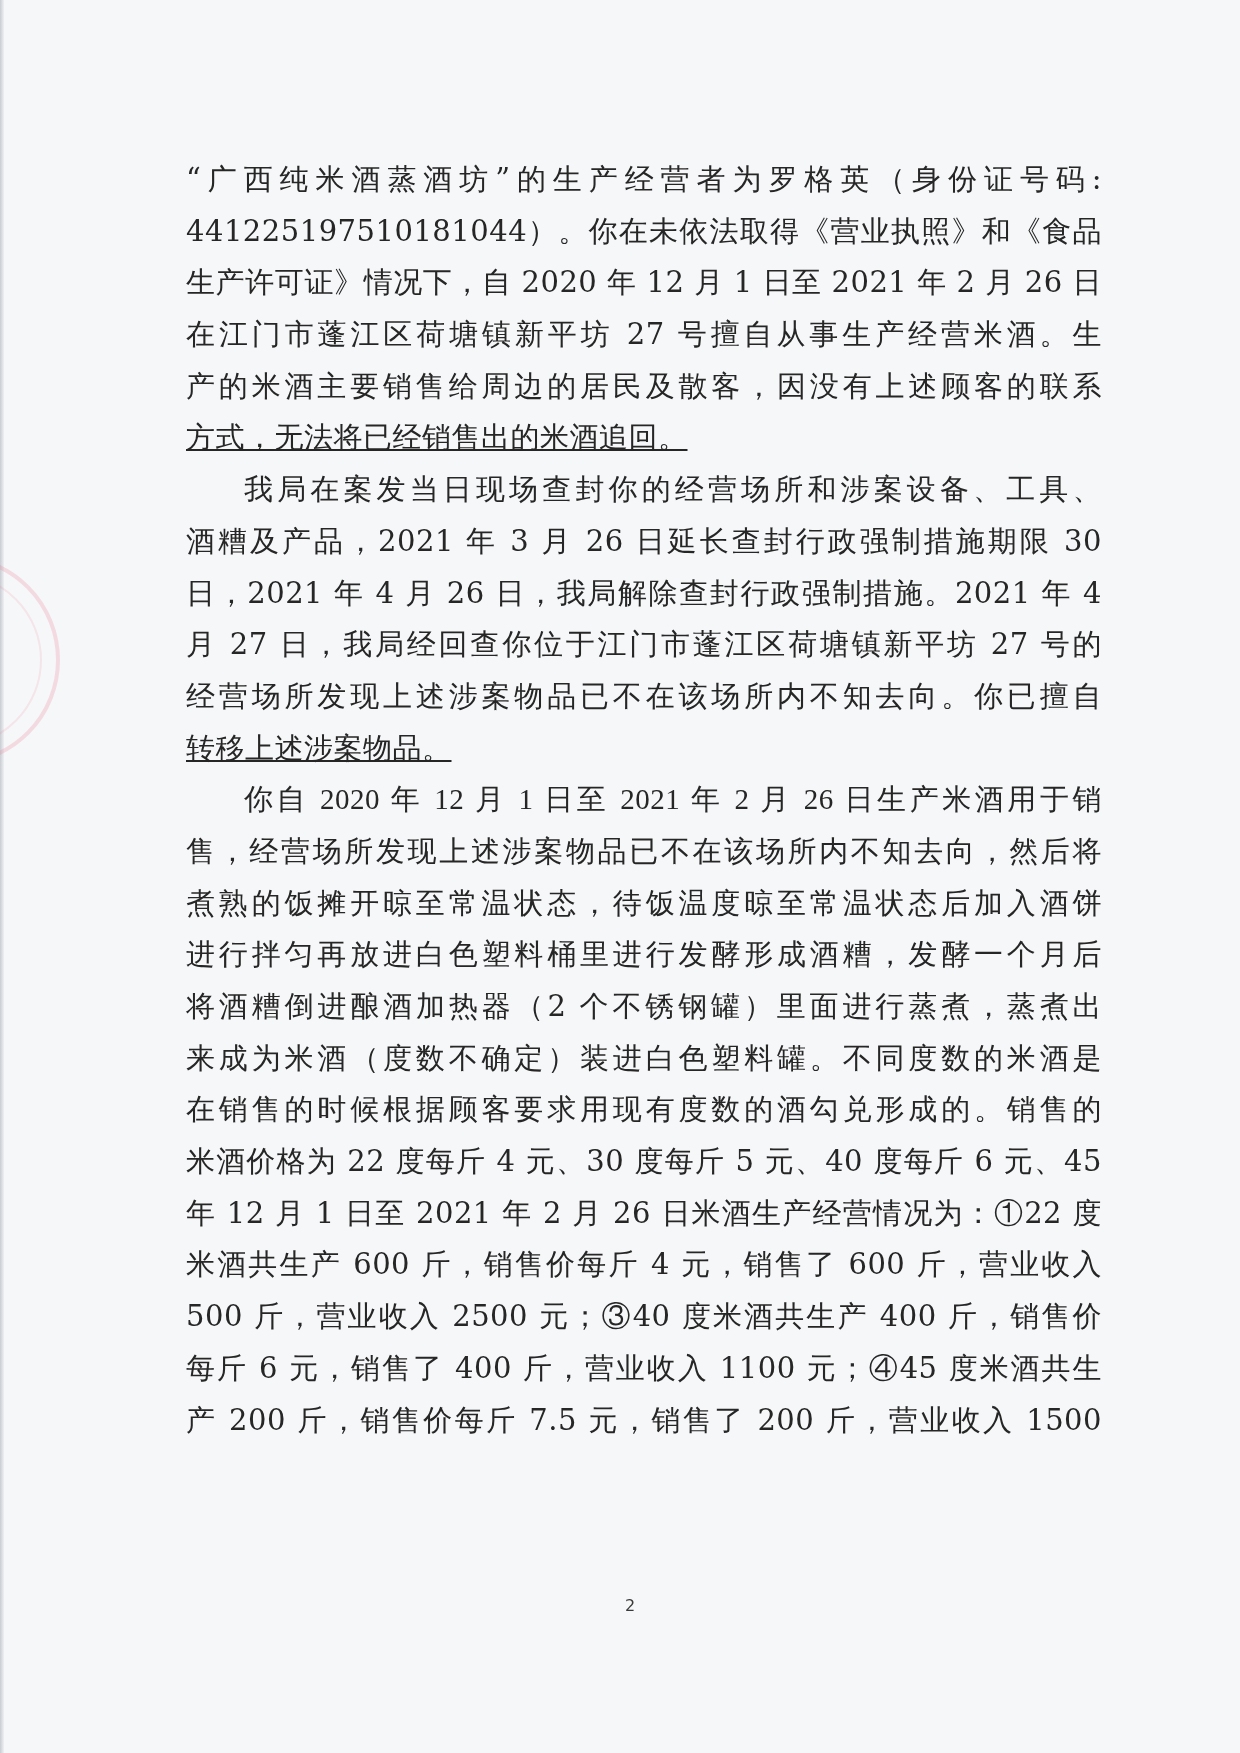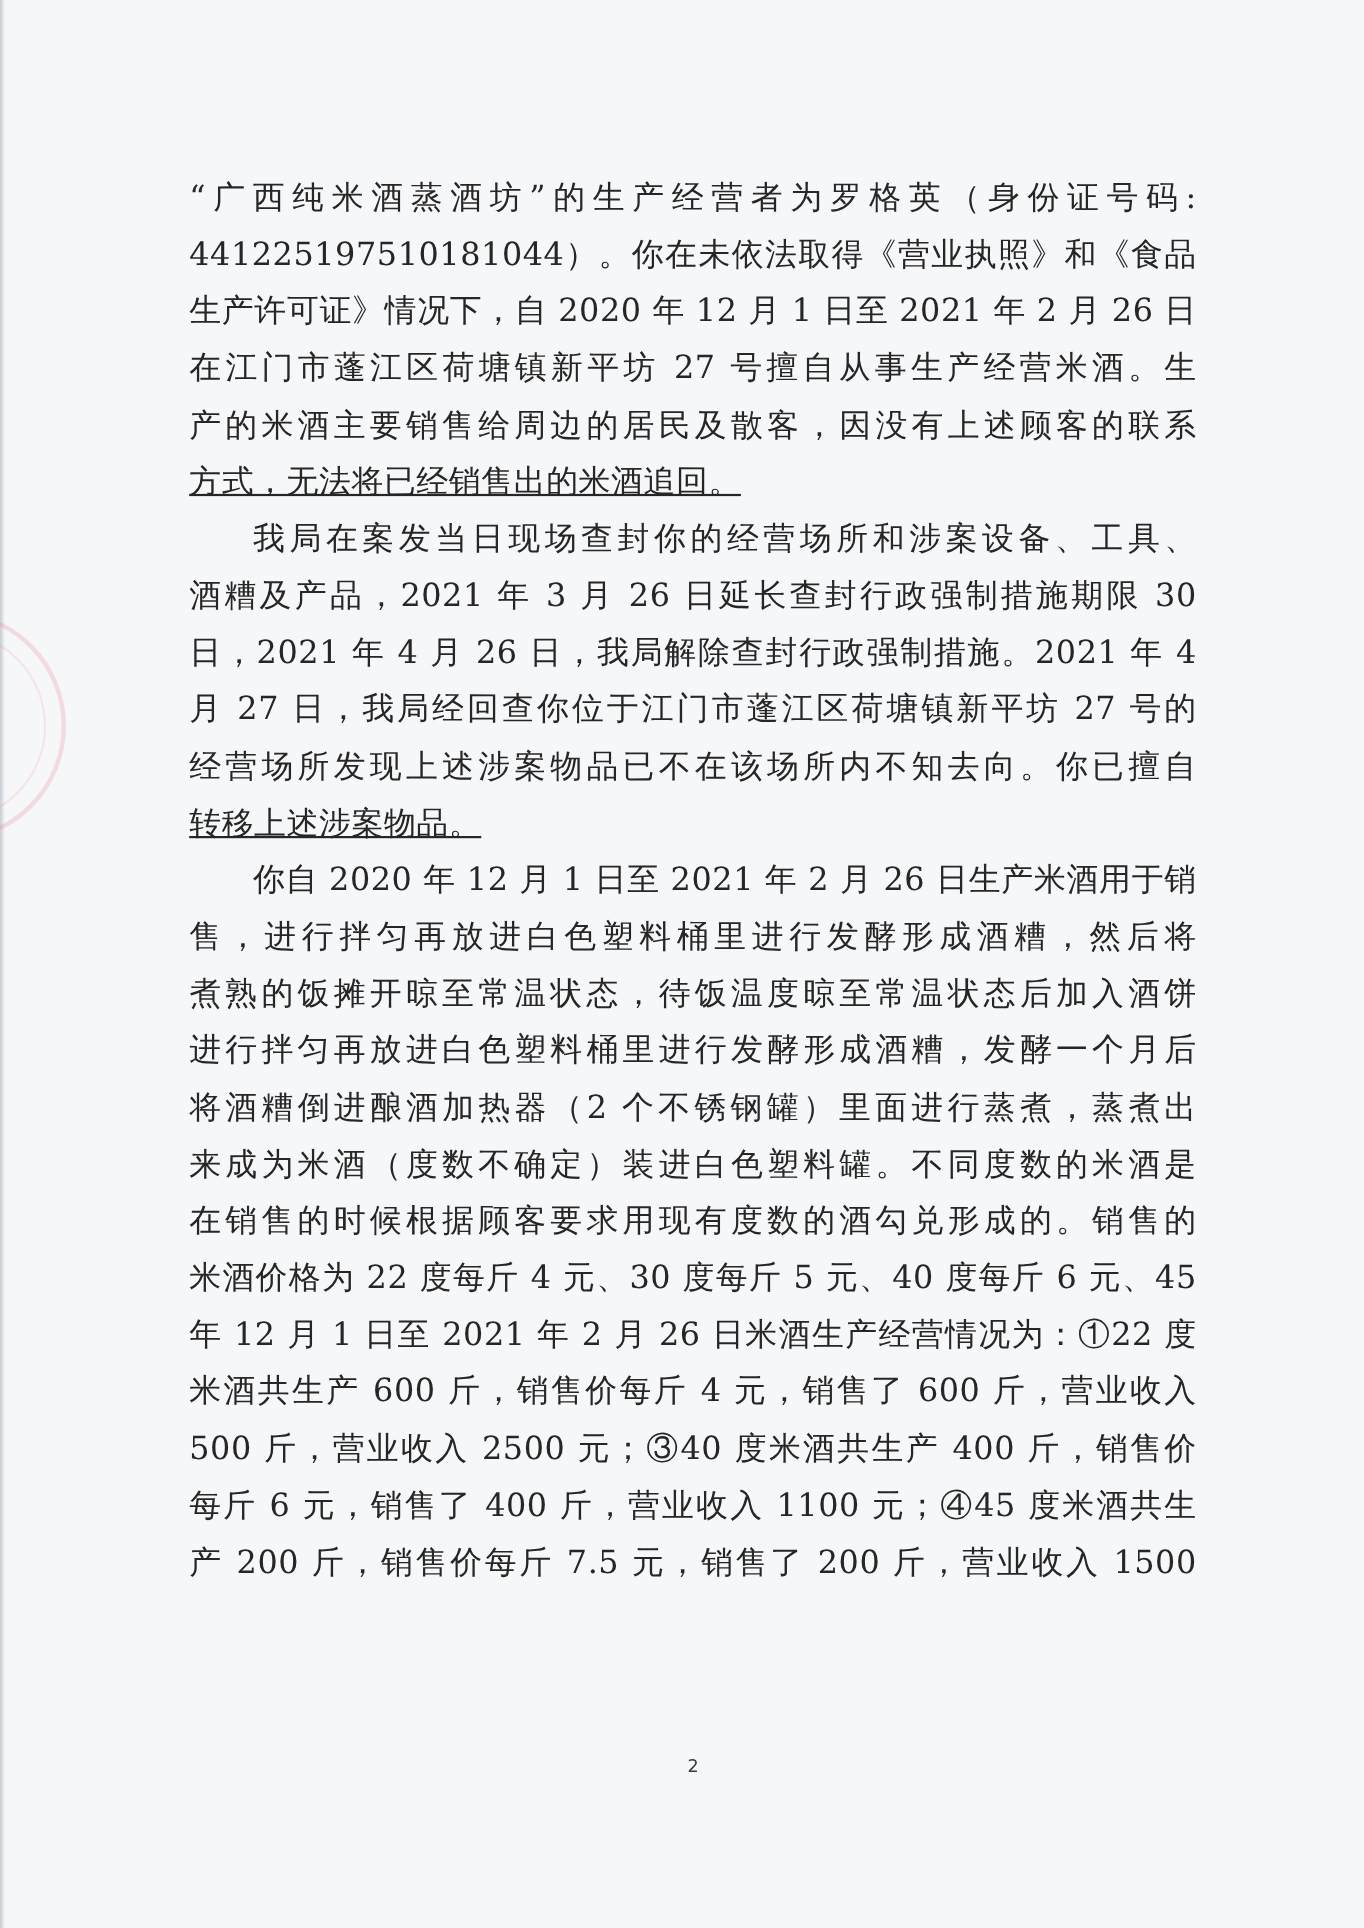--- a/index.html
+++ b/index.html
@@ -18,30 +18,30 @@
       position: absolute; left: -150px; top: 555px;
       width: 210px; height: 210px; border-radius: 50%;
       border: 4px solid rgba(232, 120, 140, 0.22);
       box-sizing: border-box;
     }
     .stamp::after {
       content: ""; position: absolute; inset: 14px; border-radius: 50%;
       border: 2px solid rgba(232, 120, 140, 0.14);
     }
     .body-text {
-      position: absolute; left: 172px; top: 154px; width: 916px;
+      position: absolute; left: 186px; top: 154px; width: 916px;
     }
     .line {
       height: 51.7px; line-height: 51.7px;
       font-size: 29px; letter-spacing: 0.5px;
       white-space: nowrap;
       text-align: justify; text-align-last: justify;
     }
     .line.last { text-align-last: left; text-decoration: underline; }
-    .line.indent { padding-left: 58px; }
+    .line.indent { padding-left: 58px; font-family: Liberation Serif, serif; }
     .page-number {
       position: absolute; left: 600px; width: 60px; top: 1596px;
       text-align: center; font-size: 16px; color: #3a3a3a;
       font-family: "DejaVu Sans", sans-serif;
     }
   </style>
 </head>
 <body>
 
 <div class="page-edge"></div>
@@ -62,21 +62,21 @@
     <div class="line indent">我局在案发当日现场查封你的经营场所和涉案设备、工具、</div>
     <div class="line">酒糟及产品，2021 年 3 月 26 日延长查封行政强制措施期限 30</div>
     <div class="line">日，2021 年 4 月 26 日，我局解除查封行政强制措施。2021 年 4</div>
     <div class="line">月 27 日，我局经回查你位于江门市蓬江区荷塘镇新平坊 27 号的</div>
     <div class="line">经营场所发现上述涉案物品已不在该场所内不知去向。你已擅自</div>
     <div class="line last">转移上述涉案物品。</div>
   </div>
 
   <div>
     <div class="line indent">你自 2020 年 12 月 1 日至 2021 年 2 月 26 日生产米酒用于销</div>
-    <div class="line">售，进行拌匀再放进白色塑料桶里进行发酵形成酒糟，然后将</div>
+    <div class="line">售，经营场所发现上述涉案物品已不在该场所内不知去向，然后将</div>
     <div class="line">煮熟的饭摊开晾至常温状态，待饭温度晾至常温状态后加入酒饼</div>
     <div class="line">进行拌匀再放进白色塑料桶里进行发酵形成酒糟，发酵一个月后</div>
     <div class="line">将酒糟倒进酿酒加热器（2 个不锈钢罐）里面进行蒸煮，蒸煮出</div>
     <div class="line">来成为米酒（度数不确定）装进白色塑料罐。不同度数的米酒是</div>
     <div class="line">在销售的时候根据顾客要求用现有度数的酒勾兑形成的。销售的</div>
     <div class="line">米酒价格为 22 度每斤 4 元、30 度每斤 5 元、40 度每斤 6 元、45</div>
     <div class="line">年 12 月 1 日至 2021 年 2 月 26 日米酒生产经营情况为：①22 度</div>
     <div class="line">米酒共生产 600 斤，销售价每斤 4 元，销售了 600 斤，营业收入</div>
     <div class="line">500 斤，营业收入 2500 元；③40 度米酒共生产 400 斤，销售价</div>
     <div class="line">每斤 6 元，销售了 400 斤，营业收入 1100 元；④45 度米酒共生</div>

